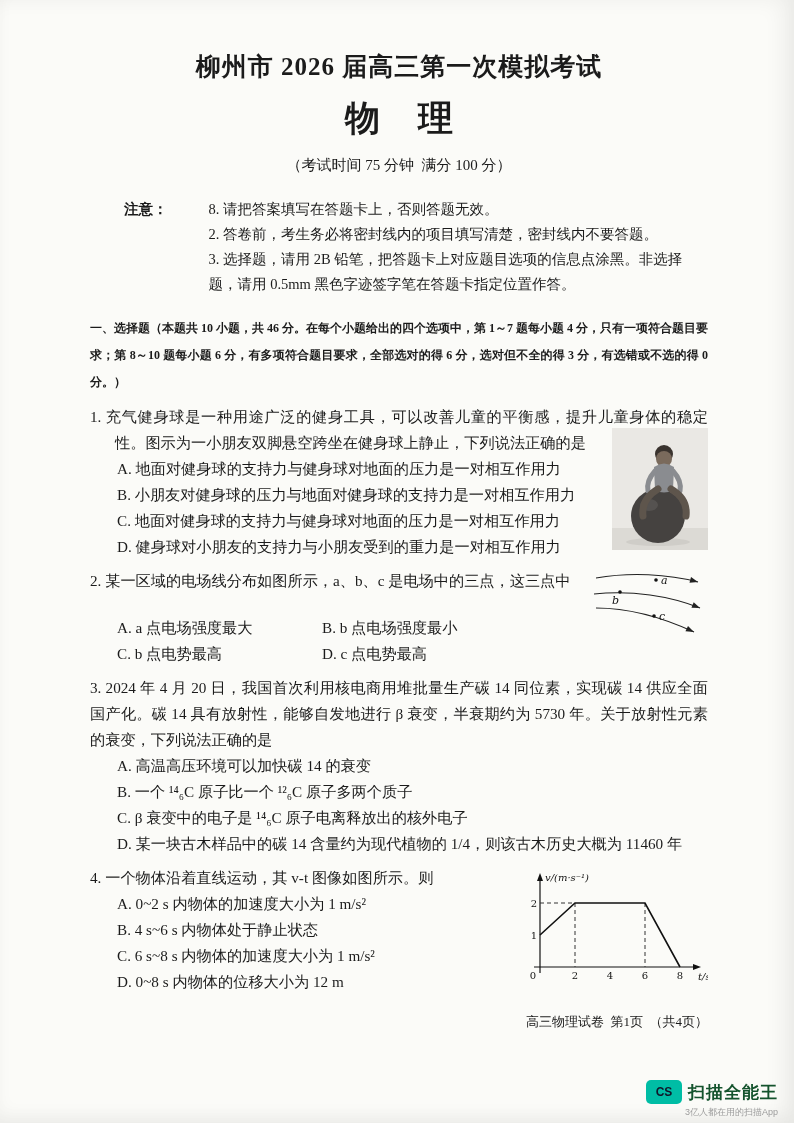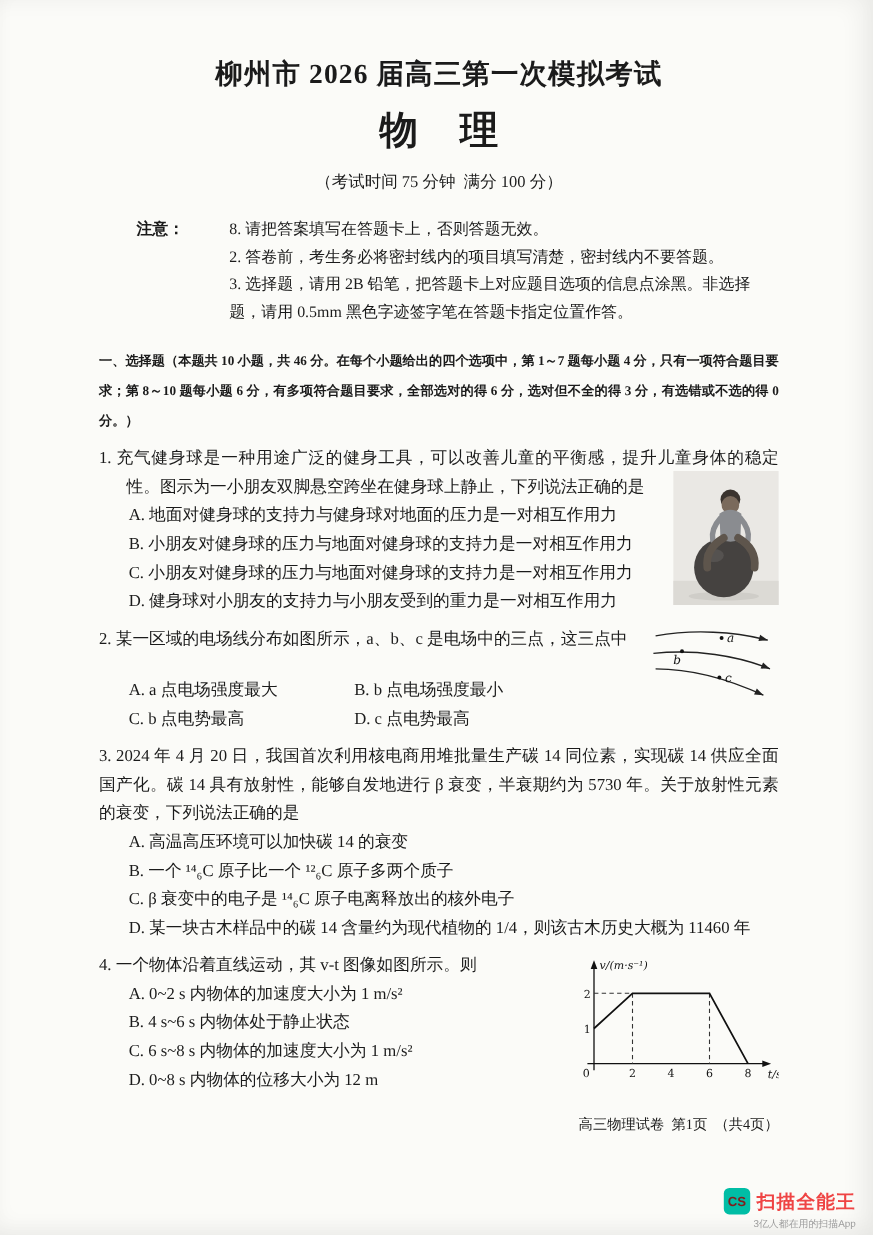--- a/index.html
+++ b/index.html
@@ -37,23 +37,23 @@
   .fig-field { top:0;    width:118px; height:72px; }
   .fig-graph { top:2px;  width:196px; height:128px; }
   svg { display:block; }
   svg text { font-family:"DejaVu Serif","Liberation Serif",serif; fill:#111; }
 
   .footer { text-align:right; margin-top:18px; font-size:13px; white-space:pre-wrap; }
 
   .watermark { position:absolute; right:16px; top:1080px; text-align:right;
                font-family:"Liberation Sans","DejaVu Sans",sans-serif; }
   .wm-row { display:flex; align-items:center; justify-content:flex-end; gap:6px; }
-  .wm-logo { width:24px; height:24px; border-radius:5px; background:#00BDA5; color:#7f1d1d;
+  .wm-logo { width:36px; height:24px; border-radius:5px; background:#00BDA5; color:#0f172a;
              font-weight:bold; font-size:12px; display:flex; align-items:center; justify-content:center; }
-  .wm-brand { font-size:17px; font-weight:bold; color:#ef4444; letter-spacing:1px; }
+  .wm-brand { font-size:17px; font-weight:bold; color:#14532d; letter-spacing:1px; }
   .wm-tagline { font-size:9px; color:#9c9c9c; margin-top:2px; }
 </style>
 </head>
 <body>
 
 <div class="page">
   <div class="content">
 
     <div class="exam-title">柳州市 2026 届高三第一次模拟考试</div>
     <div class="subject">物理</div>
@@ -83,21 +83,21 @@
           <path d="M42,39 q10,-7 20,0 l-1,23 q-9,5 -18,0 z" fill="#8a8c90"></path>
           <path d="M43,43 q-9,10 -7,20" stroke="#8a8c90" stroke-width="5" fill="none" stroke-linecap="round"></path>
           <path d="M61,43 q9,10 7,20" stroke="#8a8c90" stroke-width="5" fill="none" stroke-linecap="round"></path>
           <path d="M46,61 q-17,10 -15,27" stroke="#5e554c" stroke-width="7" fill="none" stroke-linecap="round"></path>
           <path d="M59,61 q17,10 15,27" stroke="#5e554c" stroke-width="7" fill="none" stroke-linecap="round"></path>
         </svg>
       </div>
       <div class="q-stem hang">1. 充气健身球是一种用途广泛的健身工具，可以改善儿童的平衡感，提升儿童身体的稳定性。图示为一小朋友双脚悬空跨坐在健身球上静止，下列说法正确的是</div>
       <div class="q-option">A. 地面对健身球的支持力与健身球对地面的压力是一对相互作用力</div>
       <div class="q-option">B. 小朋友对健身球的压力与地面对健身球的支持力是一对相互作用力</div>
-      <div class="q-option">C. 小朋友对健身球的压力与地面对健身球的支持力是一对相互作用力</div>
+      <div class="q-option">C. 地面对健身球的支持力与健身球对地面的压力是一对相互作用力</div>
       <div class="q-option">D. 健身球对小朋友的支持力与小朋友受到的重力是一对相互作用力</div>
     </div>
 
     <div class="question">
       <div class="fig fig-field">
         <svg viewBox="0 0 118 72" width="118" height="72" aria-hidden="true">
           <path d="M6,10 C 40,4 78,6 108,14" stroke="#222" stroke-width="1.2" fill="none"></path>
           <polygon points="0,0 -8,-3 -8,3" transform="translate(108,14) rotate(15)" fill="#222"></polygon>
           <path d="M4,26 C 42,22 80,28 110,40" stroke="#222" stroke-width="1.2" fill="none"></path>
           <polygon points="0,0 -8,-3 -8,3" transform="translate(110,40) rotate(22)" fill="#222"></polygon>

